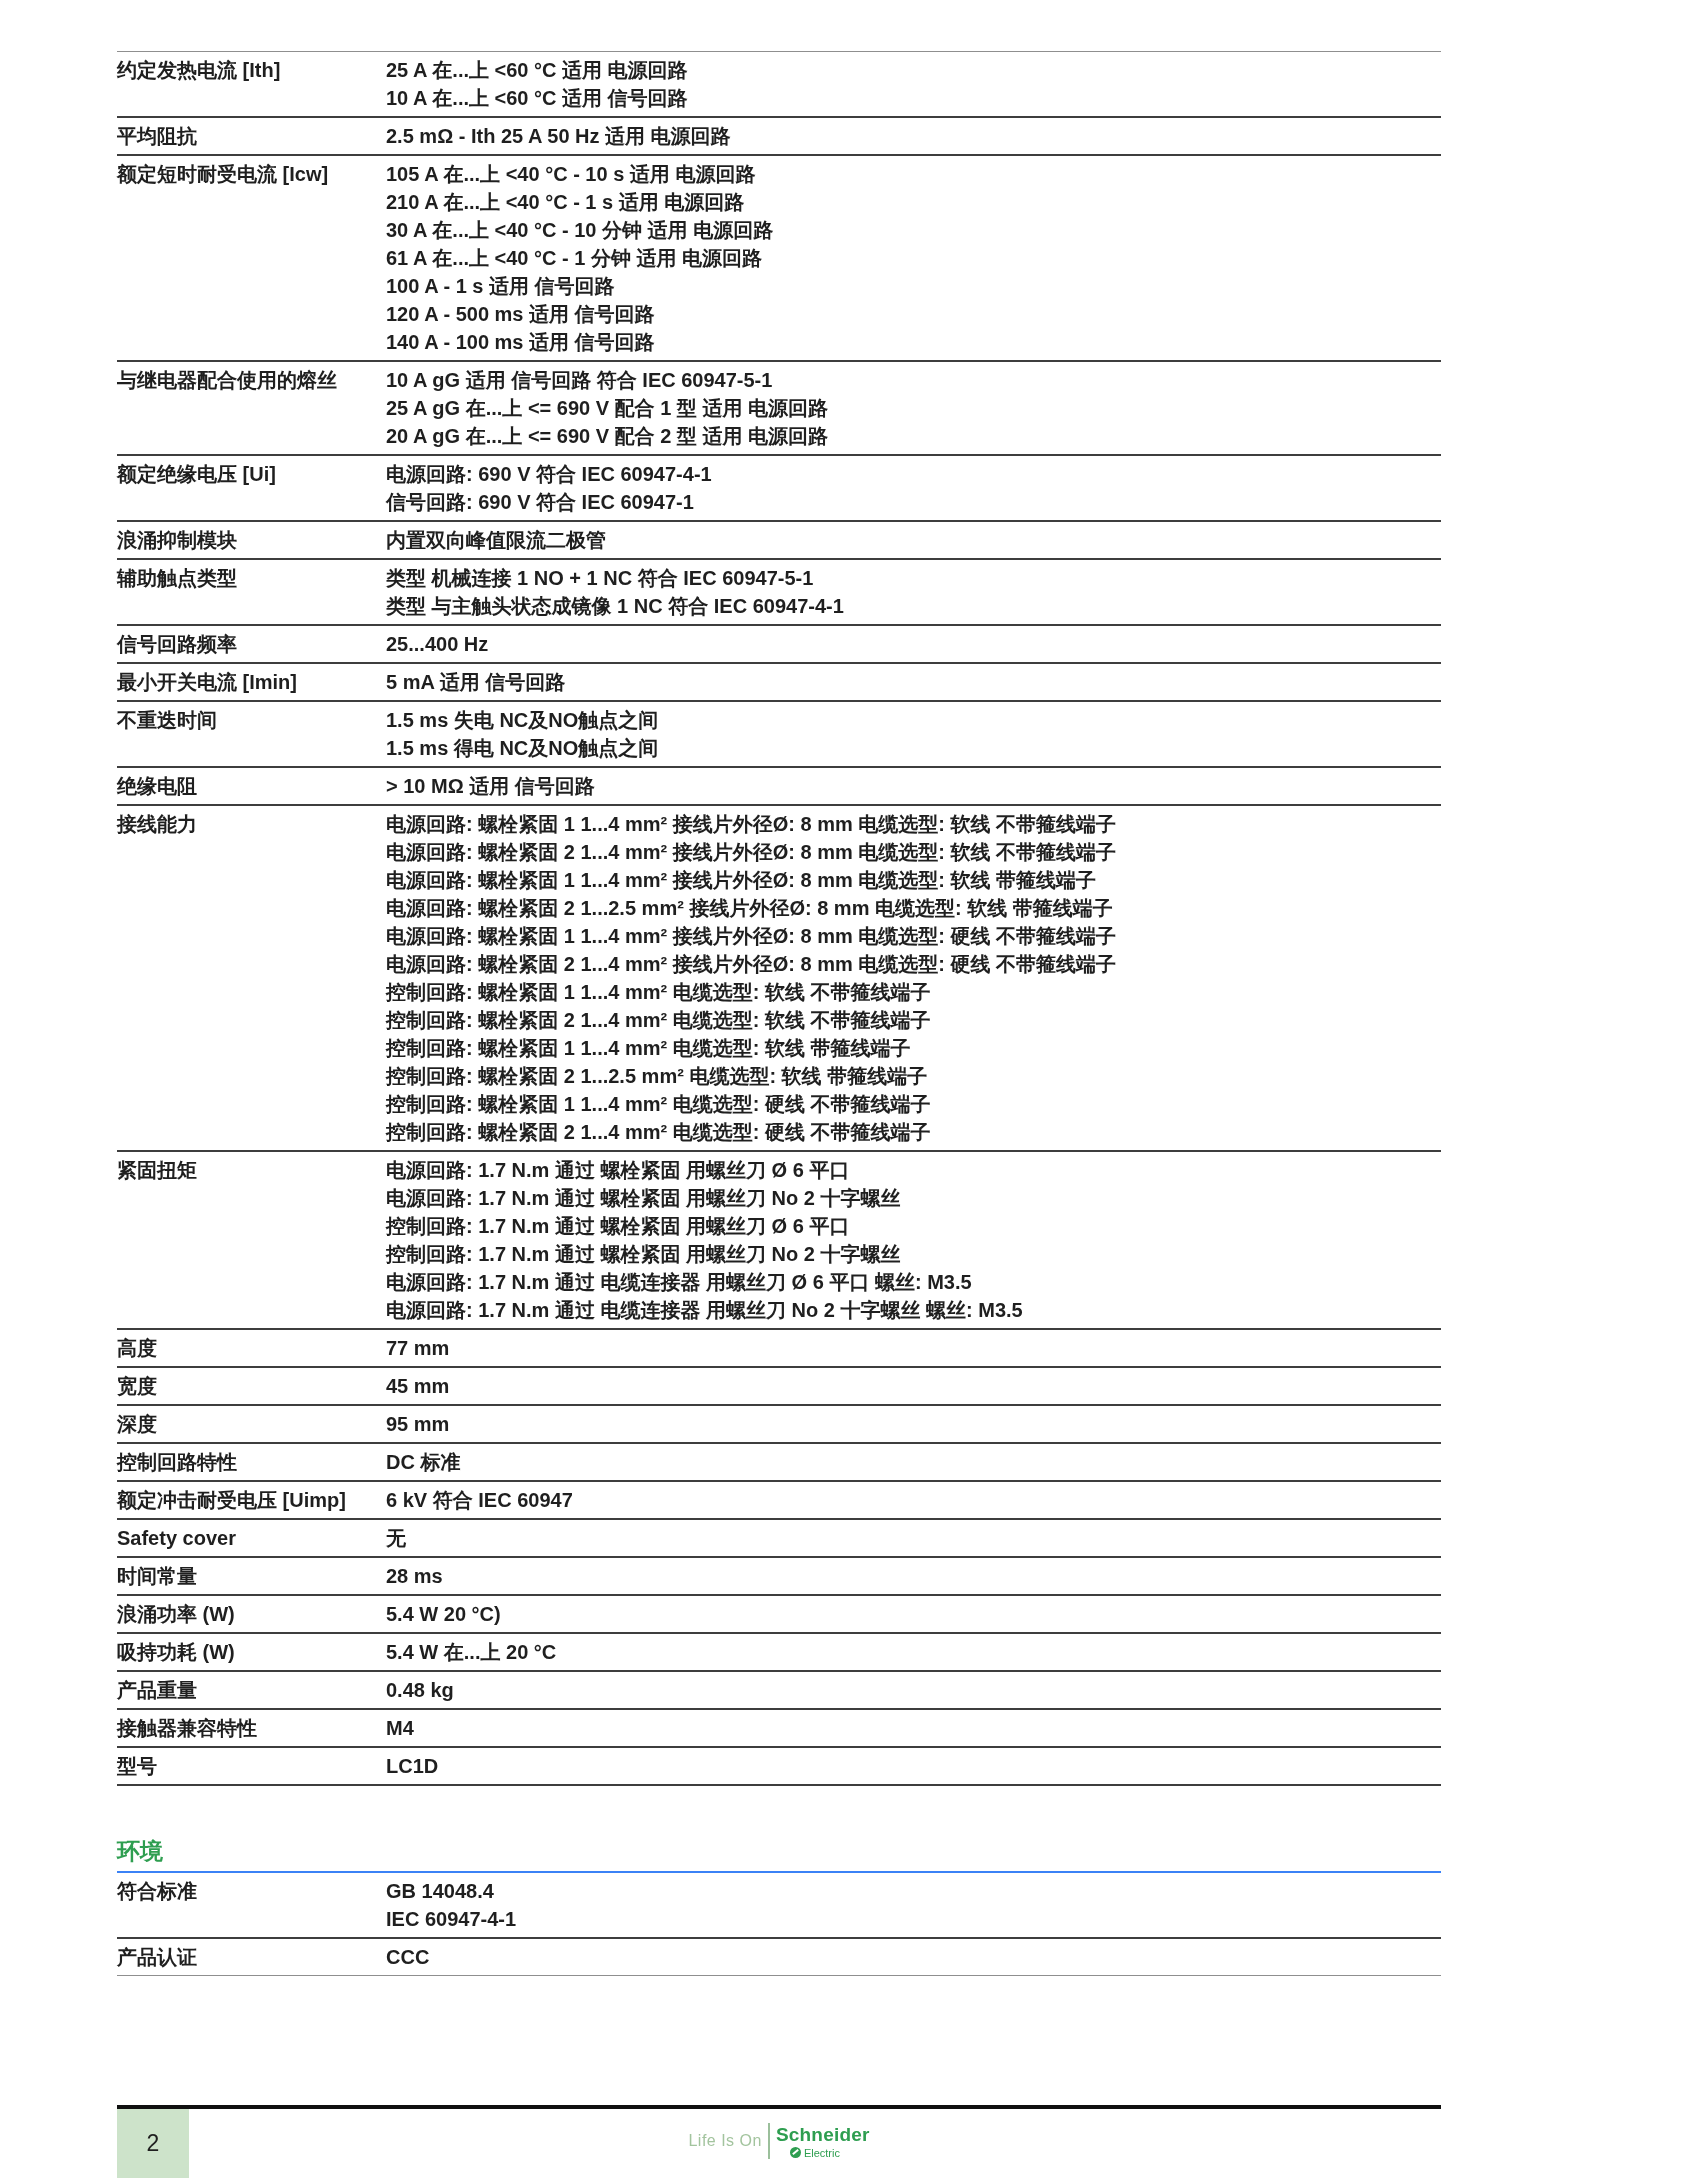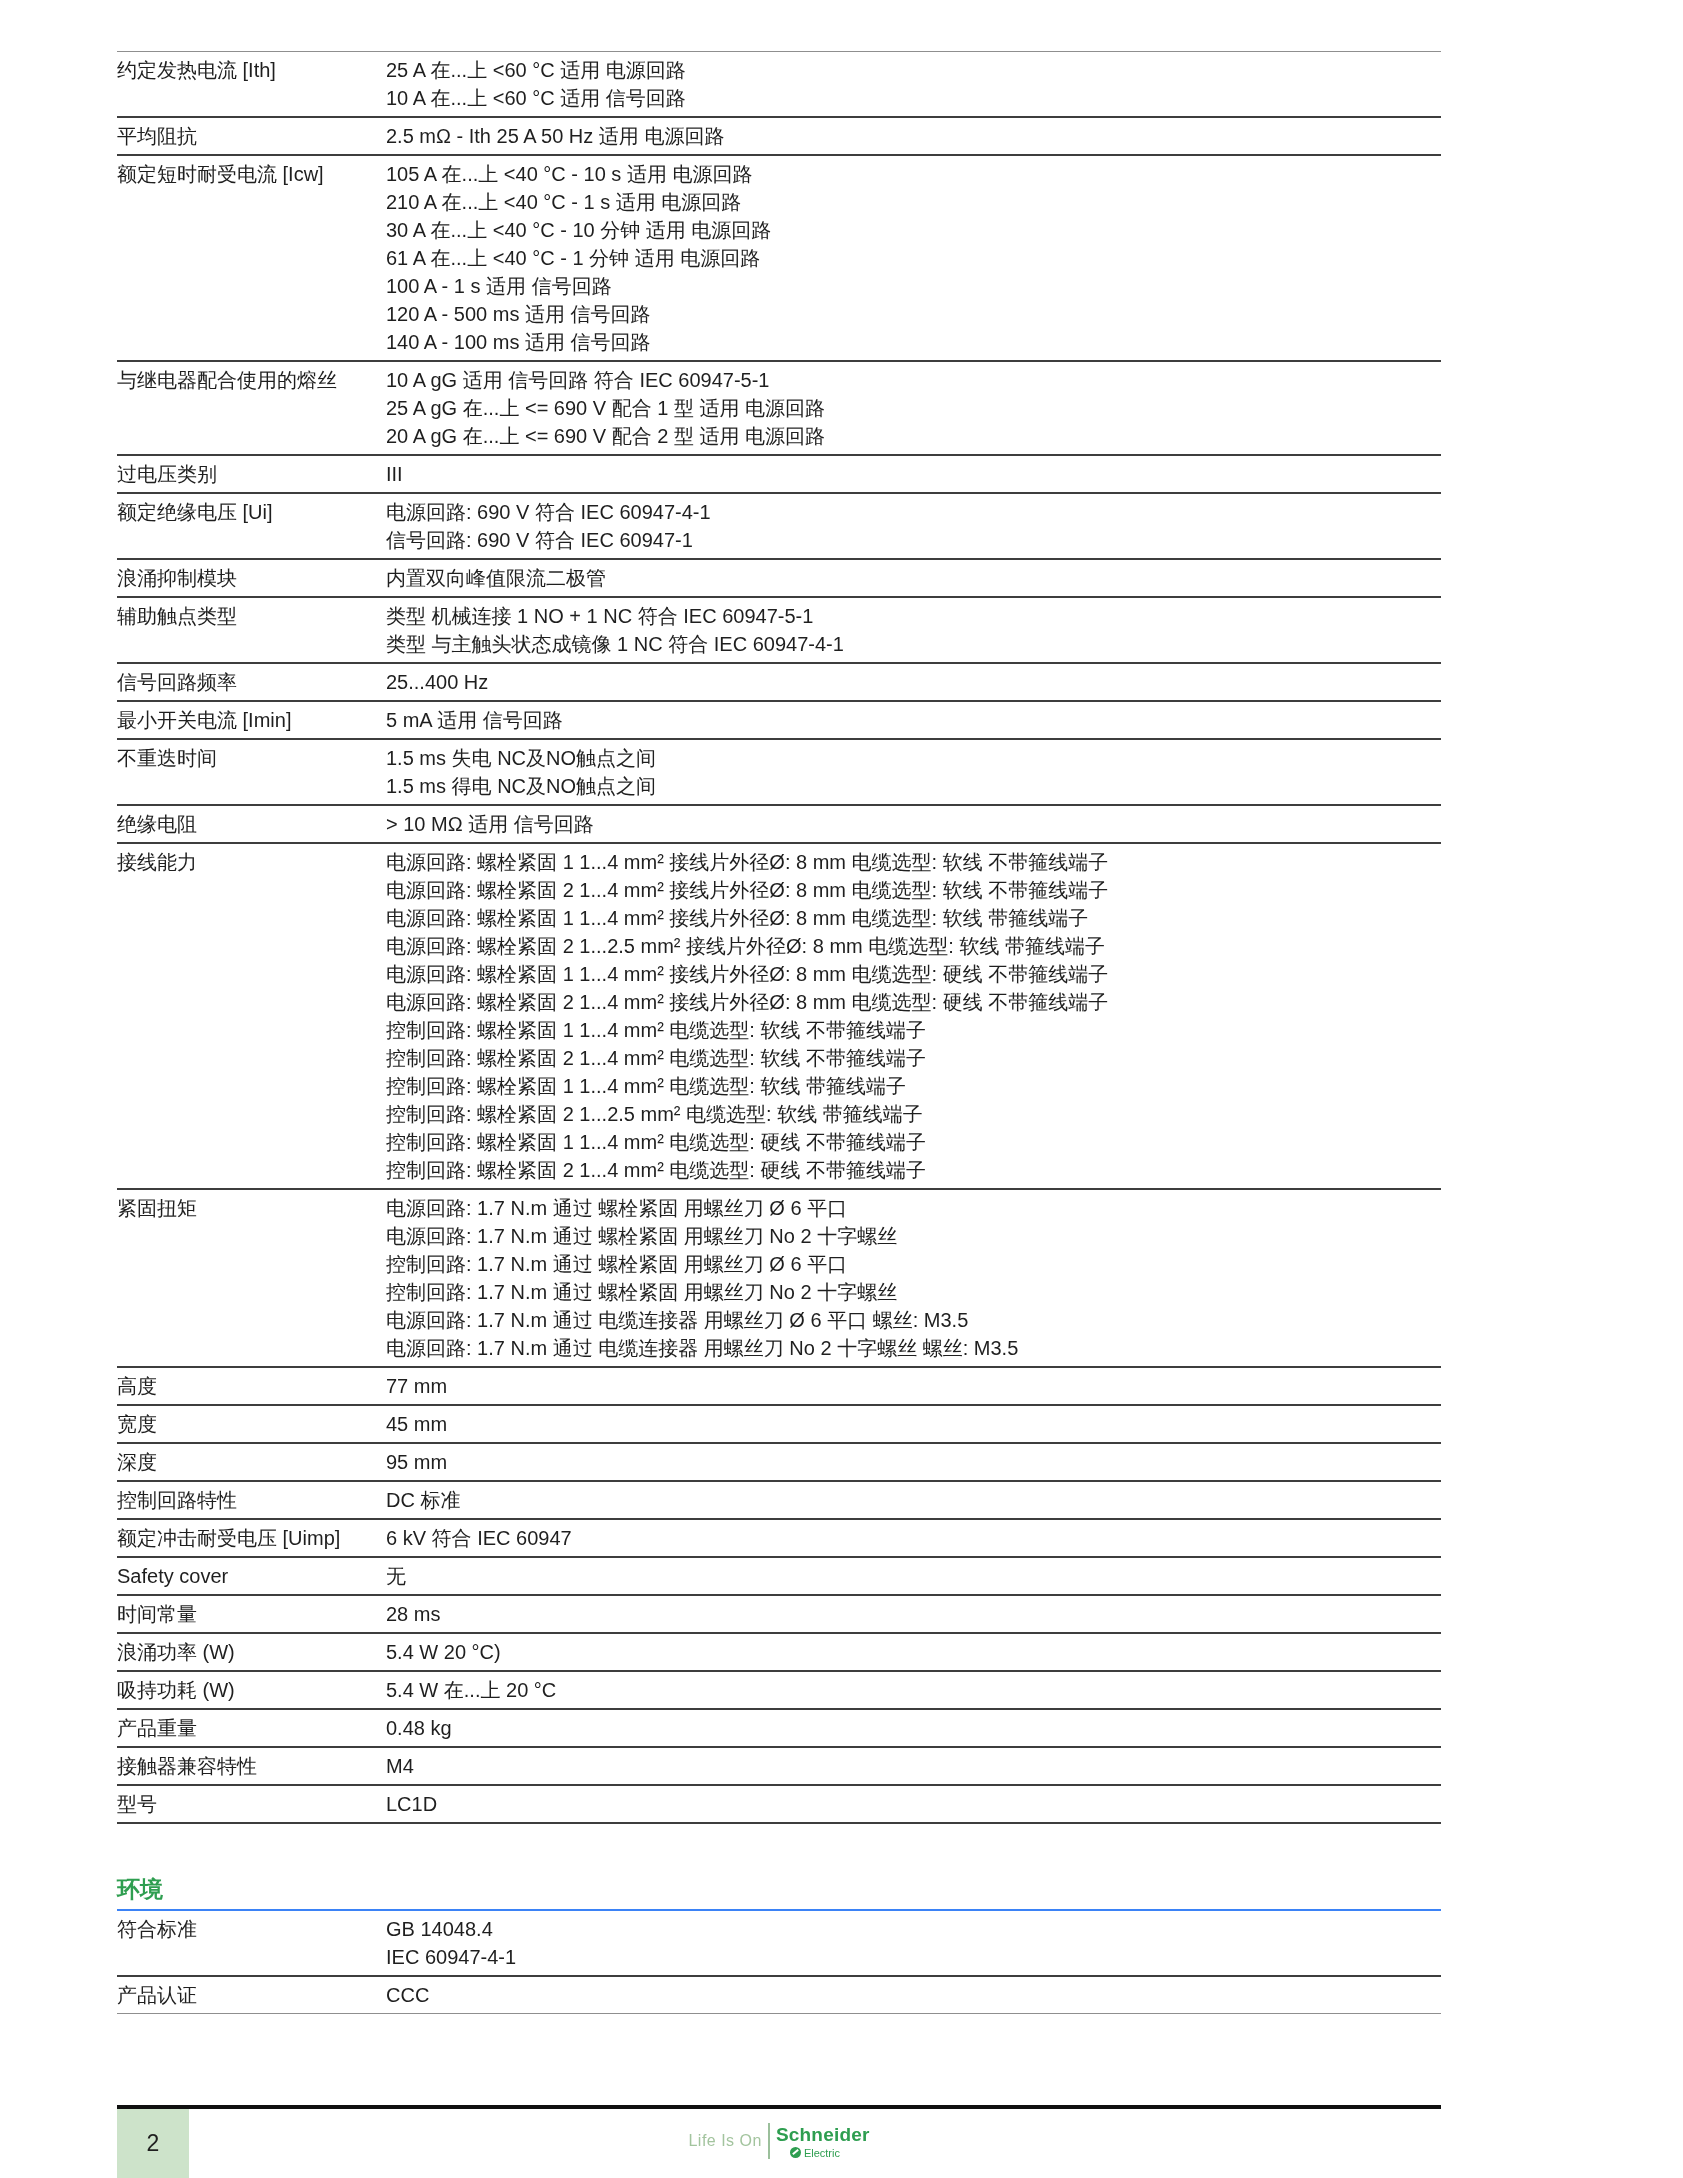--- a/index.html
+++ b/index.html
@@ -3,21 +3,21 @@
 <meta charset="utf-8">
 <style>
   * { margin:0; padding:0; box-sizing:border-box; }
   html,body { background:#ffffff; }
   .page {
     position:relative; width:1683px; height:2178px; background:#ffffff;
     font-family:"Liberation Sans","DejaVu Sans",sans-serif; color:#1f1f1f; overflow:hidden;
   }
   .content { position:absolute; left:117px; top:51px; width:1324px; }
 
-  table.spec { width:100%; border-collapse:collapse; border-top:1px solid #8f8f8f; }
+  table.spec { width:100%; border-collapse:collapse; border-top:1px solid #8f8f8f;font-weight:bold; }
   table.spec td {
     vertical-align:top; font-size:20px; line-height:28px;
     padding:4px 0; border-bottom:2px solid #3e3e3e;
   }
   table.spec td.label { width:269px; padding-right:12px; }
   table.spec td.value { }
   .vline { white-space:nowrap; }
 
   .section-title {
     margin-top:51px; margin-bottom:6px;
@@ -75,26 +75,20 @@
               <div class="vline">120 A - 500 ms 适用 信号回路</div>
               <div class="vline">140 A - 100 ms 适用 信号回路</div>
             </td>
           </tr>
           <tr>
             <td class="label">与继电器配合使用的熔丝</td>
             <td class="value">
               <div class="vline">10 A gG 适用 信号回路 符合 IEC 60947-5-1</div>
               <div class="vline">25 A gG 在...上 &lt;= 690 V 配合 1 型 适用 电源回路</div>
               <div class="vline">20 A gG 在...上 &lt;= 690 V 配合 2 型 适用 电源回路</div>
-            </td>
-          </tr>
-          <tr>
-            <td class="label">过电压类别</td>
-            <td class="value">
-              <div class="vline">III</div>
             </td>
           </tr>
           <tr>
             <td class="label">额定绝缘电压 [Ui]</td>
             <td class="value">
               <div class="vline">电源回路: 690 V 符合 IEC 60947-4-1</div>
               <div class="vline">信号回路: 690 V 符合 IEC 60947-1</div>
             </td>
           </tr>
           <tr>

